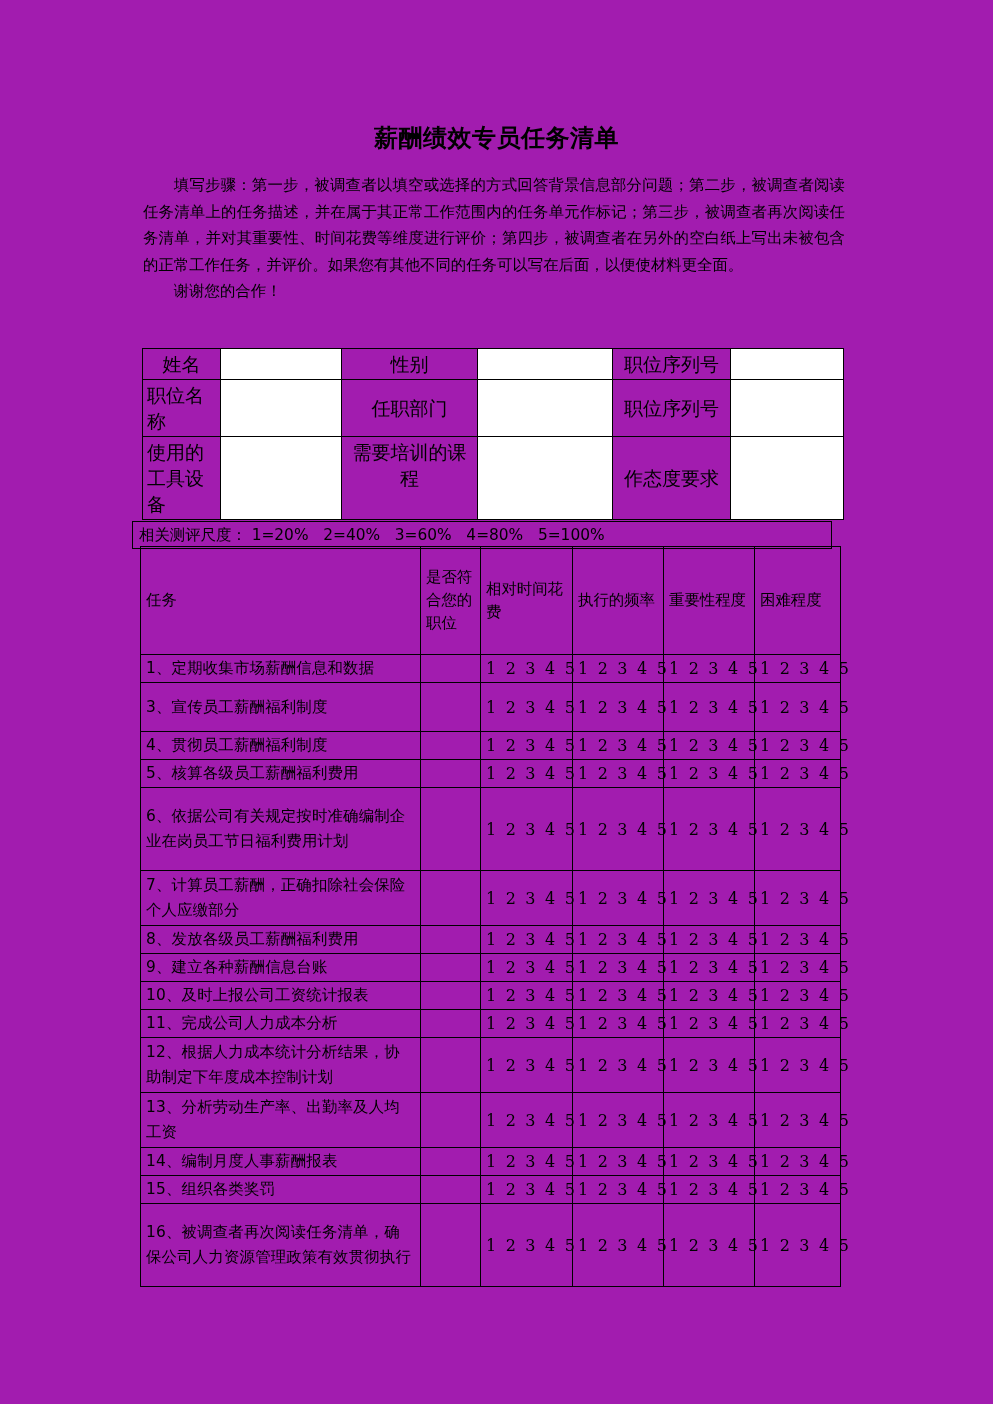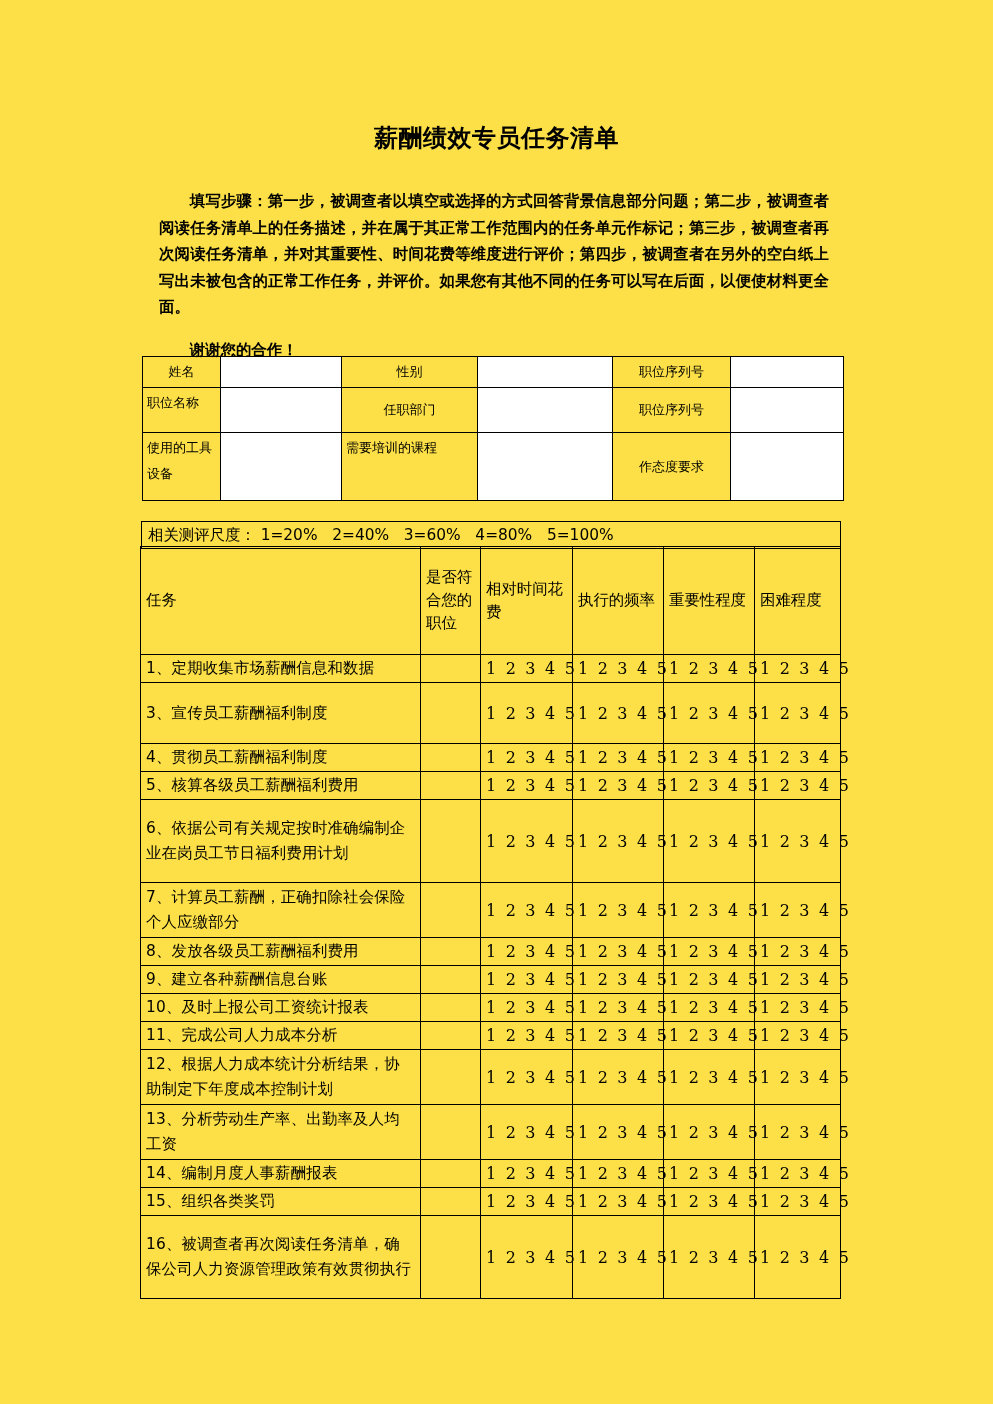--- a/index.html
+++ b/index.html
@@ -13,21 +13,21 @@
     font-family: "DejaVu Sans", "Liberation Sans", sans-serif;
     color: #000000;
     position: relative;
     overflow: hidden;
   }
   .page {
     position: absolute;
     left: 0; top: 0;
     width: 993px;
     height: 1404px;
-    background: #fde047;
+    background: #a21caf;
   }
   .doc-title {
     position: absolute;
     left: 0;
     top: 124px;
     width: 993px;
     text-align: center;
     font-family: "DejaVu Serif", "Liberation Serif", serif;
     font-size: 24px;
     font-weight: 700;
@@ -39,53 +39,52 @@
     left: 143px;
     top: 172px;
     width: 702px;
     font-family: "DejaVu Sans", "Liberation Sans", sans-serif;
     font-size: 15.4px;
     line-height: 26.5px;
     text-align: justify;
     text-justify: inter-character;
   }
   .intro p {
-    margin: 16px;
+    margin: 0;
     text-indent: 2em;
-    font-weight: bold;
   }
   .intro p.thanks {
     text-indent: 2em;
   }
 
   
   table.info {
     position: absolute;
     left: 142px;
-    top: 356px;
+    top: 348px;
     width: 701px;
     border-collapse: collapse;
     table-layout: fixed;
-    font-size: 13px;
+    font-size: 19px;
     font-family: "DejaVu Sans", "Liberation Sans", sans-serif;
   }
   table.info td {
     border: 1.2px solid #000;
     padding: 2px 4px;
     line-height: 26px;
   }
   td.lbl        { text-align: center; vertical-align: middle; }
-  td.lbl-top    { text-align: left; vertical-align: top; }
+  td.lbl-top    { text-align: center; vertical-align: top; }
   td.lbl-topL   { text-align: left;   vertical-align: top; }
   td.blank      { background: #fff; }
 
   
   .scalebox {
     position: absolute;
-    left: 141px;
+    left: 132px;
     top: 521px;
     width: 700px;
     border: 1.2px solid #000;
     box-sizing: border-box;
     font-size: 15.4px;
     line-height: 24px;
     padding: 1px 6px;
     white-space: pre;
   }
   table.tasks {
@@ -199,21 +198,21 @@
     </thead>
     <tbody id="task-body">
         <tr style="height: 28px; padding-left: 16px;">
           <td class="task"><span class="num-serif">1、</span><span>定期收集市场薪酬信息和数据</span></td>
           <td class="fit"></td>
           <td class="rate">1 2 3 4 5</td>
           <td class="rate">1 2 3 4 5</td>
           <td class="rate">1 2 3 4 5</td>
           <td class="rate">1 2 3 4 5</td>
         </tr>
-        <tr style="height: 61px; padding-left: 8px;">
+        <tr style="height: 49px; padding-left: 8px;">
           <td class="task"><span class="num-serif">3、</span><span>宣传员工薪酬福利制度</span></td>
           <td class="fit"></td>
           <td class="rate rate-bottom">1 2 3 4 5</td>
           <td class="rate">1 2 3 4 5</td>
           <td class="rate">1 2 3 4 5</td>
           <td class="rate">1 2 3 4 5</td>
         </tr>
         <tr style="height: 28px;">
           <td class="task"><span class="num-serif">4、</span><span>贯彻员工薪酬福利制度</span></td>
           <td class="fit"></td>

